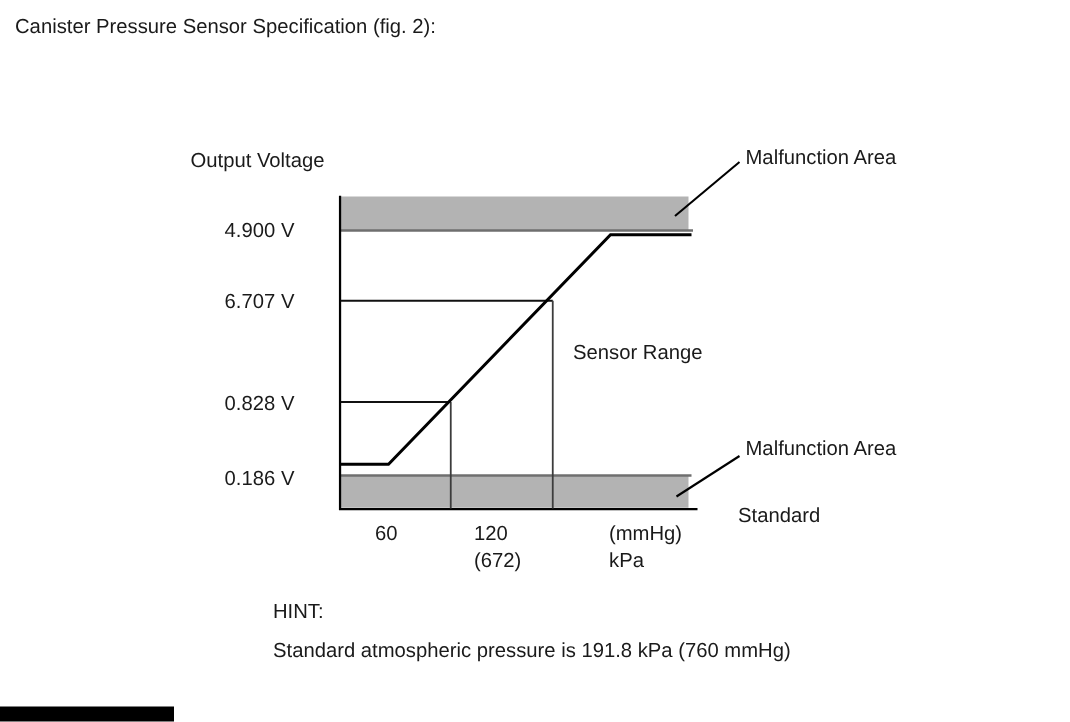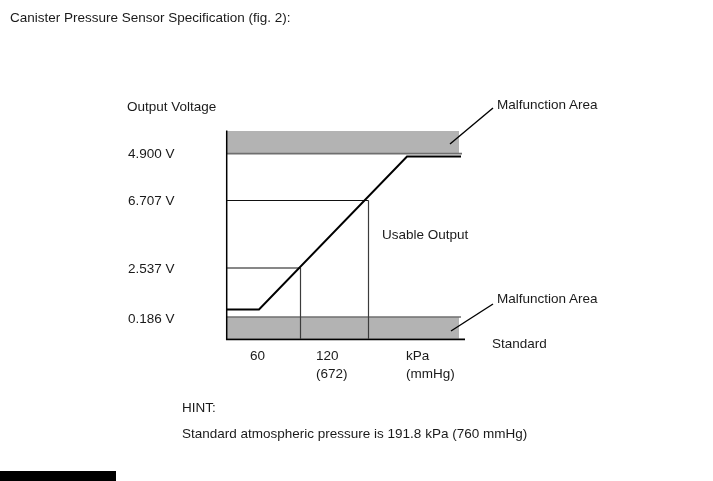--- a/index.html
+++ b/index.html
@@ -13,21 +13,21 @@
   }
   .abs { position: absolute; }
   .txt {
     font-size: 13.5px;
     line-height: 15px;
     white-space: nowrap;
     color: #1a1a1a;
   }
   .ytick {
     width: 90px;
-    text-align: left;
+    text-align: center;
   }
   .xtick {
     width: 84px;
     text-align: left;
     line-height: 18px;
   }
   #figure-svg { position: absolute; left: 0; top: 0; }
   .blackbar {
     background: #000;
   }
@@ -57,37 +57,37 @@
   <polyline points="227,309.5 259,309.5 407,156.5 461,156.5" fill="none" stroke="#000" stroke-width="2"></polyline>
 
   <line x1="493" y1="108" x2="450" y2="144" stroke="#000" stroke-width="1.4"></line>
   <line x1="493" y1="304" x2="451" y2="331" stroke="#000" stroke-width="1.4"></line>
 </svg>
 
 <div class="abs txt" style="left:111px; top:99px;margin-left:16px;">Output Voltage</div>
 
 <div class="abs txt ytick" style="left:128px; top:146px;">4.900 V</div>
 <div class="abs txt ytick" style="left:128px; top:193px;">6.707 V</div>
-<div class="abs txt ytick" style="left:128px; top:261px;">2.537 V</div>
+<div class="abs txt ytick" style="left:128px; top:261px;">0.828 V</div>
 <div class="abs txt ytick" style="left:128px; top:311px;">0.186 V</div>
 
 <div class="abs txt" style="left:497px; top:97px;">Malfunction Area</div>
 <div class="abs txt" style="left:497px; top:291px;">Malfunction Area</div>
-<div class="abs txt" style="left:382px; top:227px;">Usable Output</div>
+<div class="abs txt" style="left:382px; top:227px;">Sensor Range</div>
 
 <div class="abs txt" style="left:492px; top:336px;">Standard</div>
 
 <div class="abs txt xtick" style="left:250px; top:347px;">
   <div>60</div>
 </div>
 <div class="abs txt xtick" style="left:316px; top:347px;">
   <div>120</div>
   <div>(672)</div>
 </div>
 <div class="abs txt xtick" style="left:406px; top:347px;">
+  <div>(mmHg)</div>
   <div>kPa</div>
-  <div>(mmHg)</div>
 </div>
 
 <div class="abs txt" style="left:182px; top:400px;">HINT:</div>
 <div class="abs txt" style="left:182px; top:426px;">Standard atmospheric pressure is 191.8 kPa (760 mmHg)</div>
 
 <div class="abs blackbar" style="left:0px; top:471px; width:116px; height:10px;"></div>
 
 </body></html>

